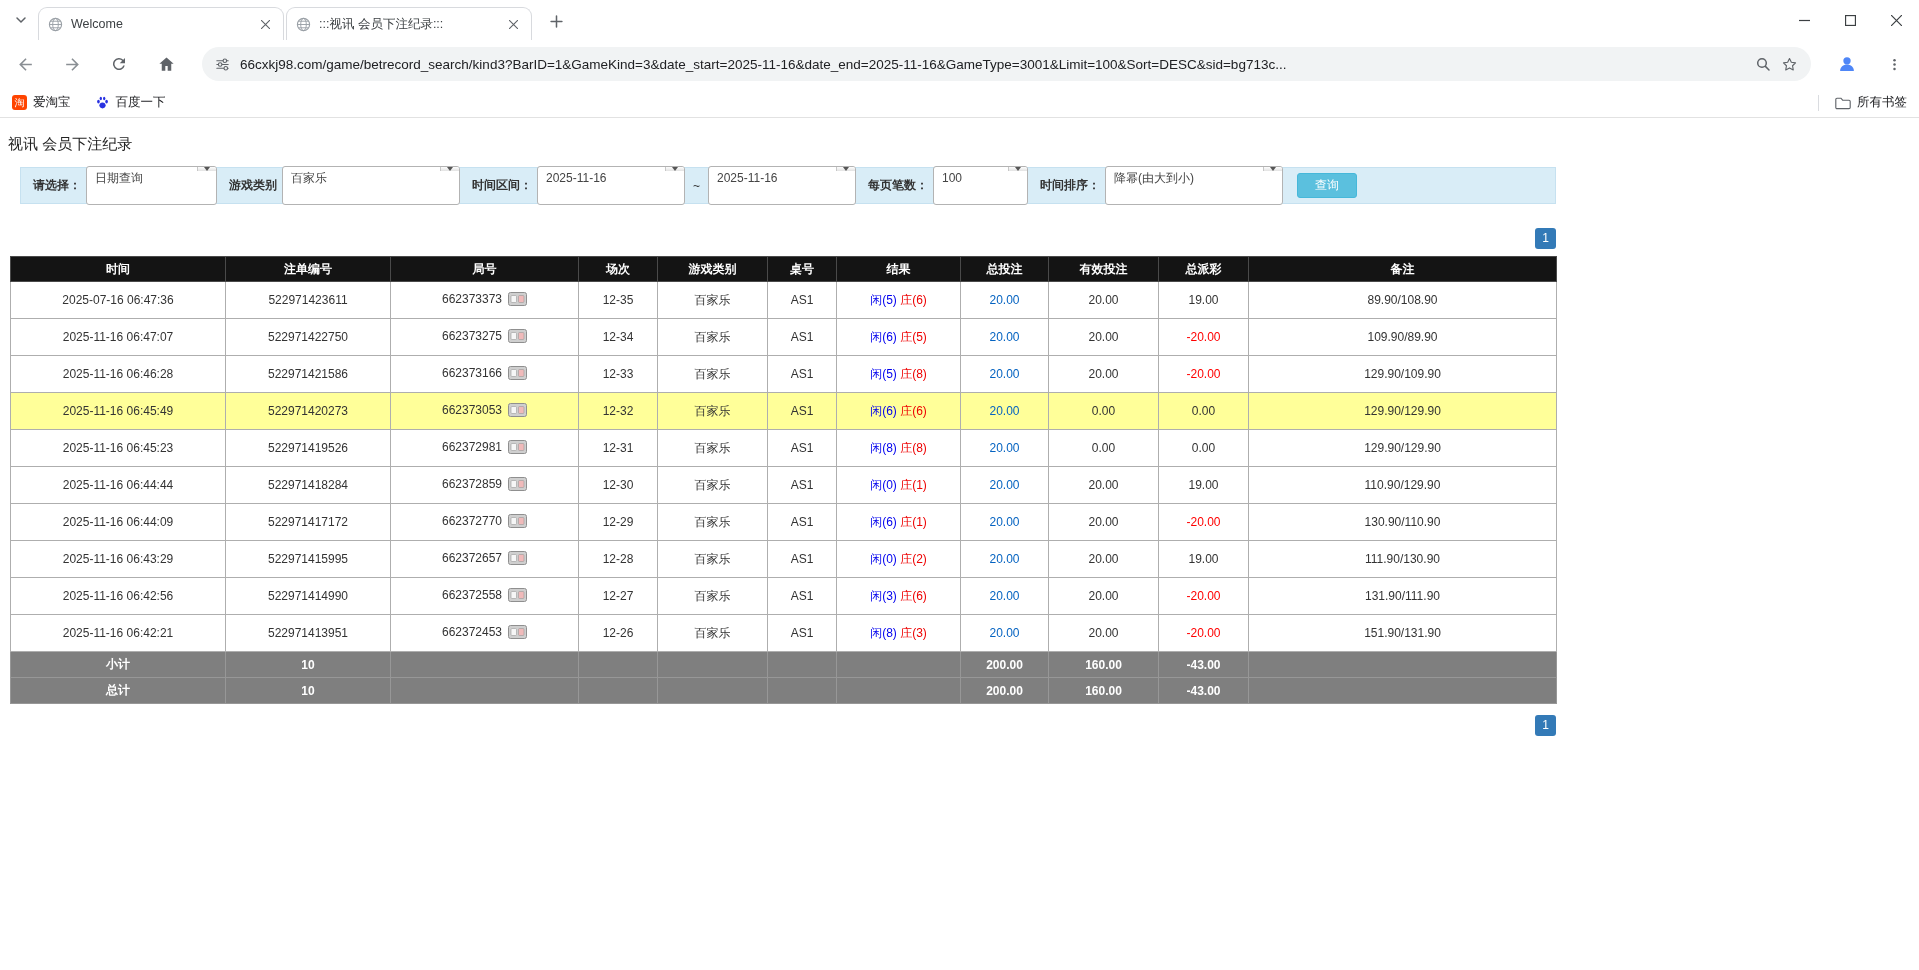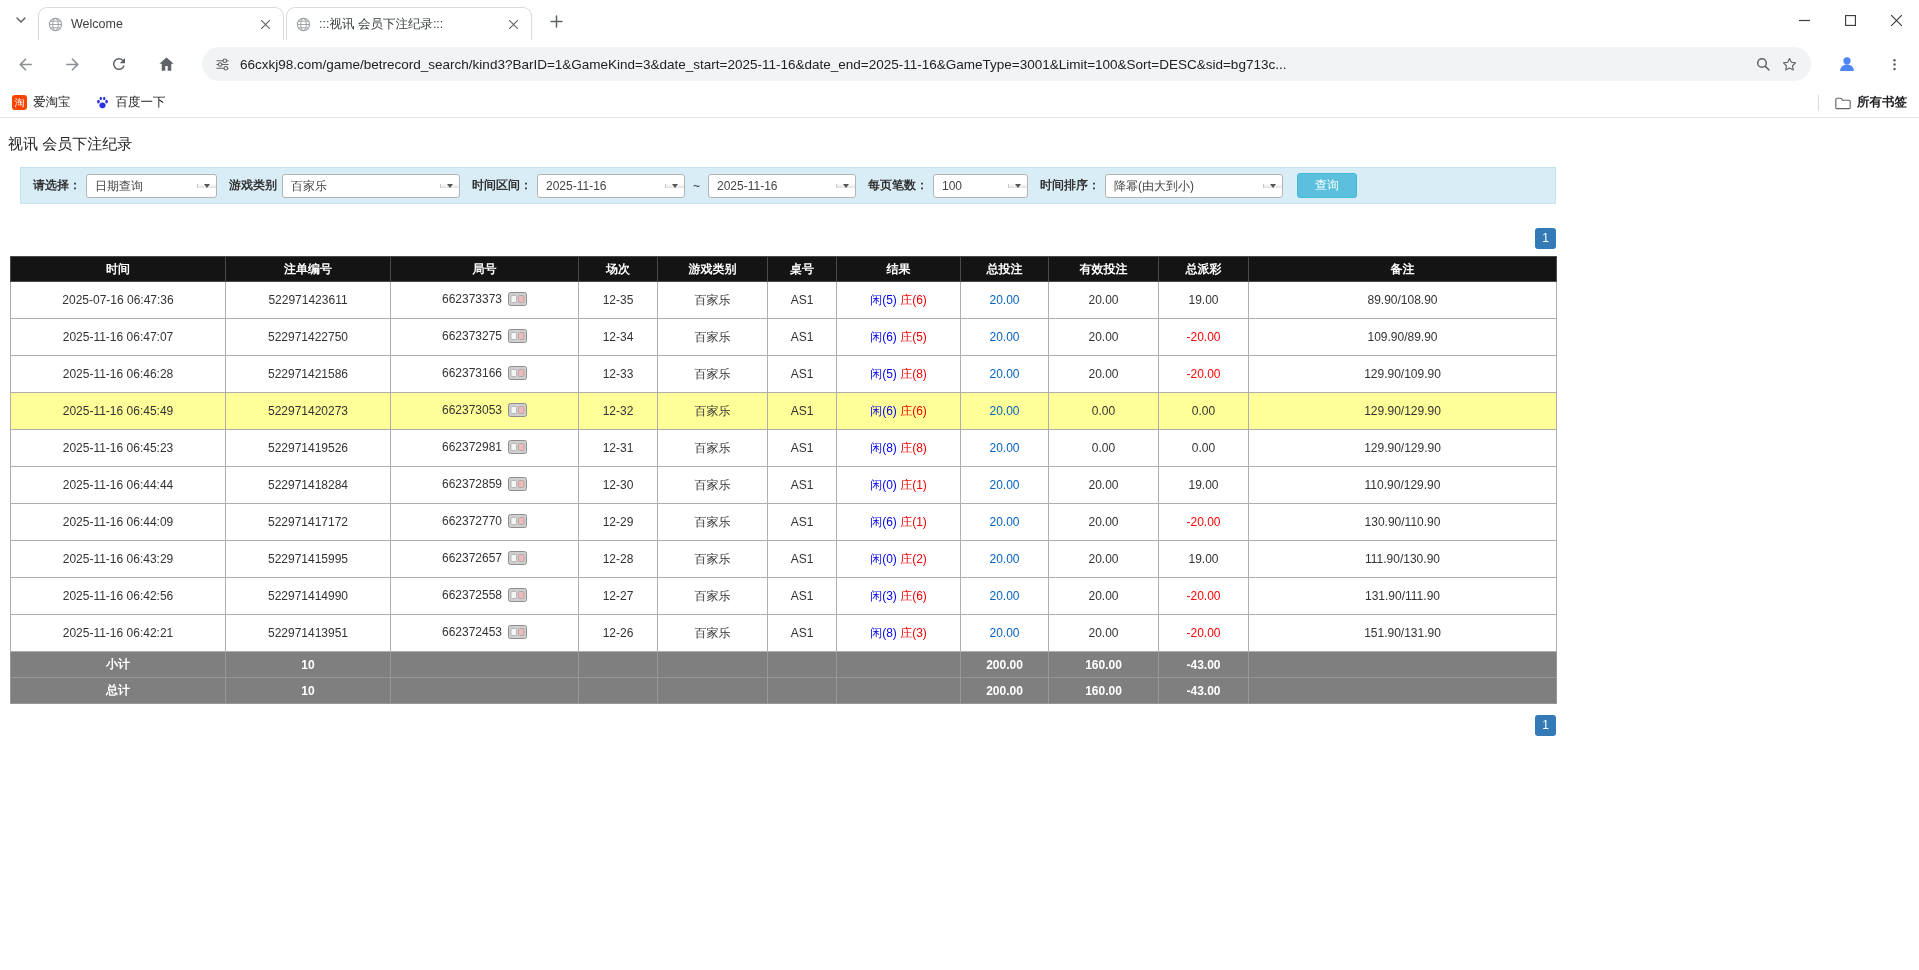--- a/index.html
+++ b/index.html
@@ -26,33 +26,33 @@
              padding:0 13px; gap:10px; min-width:0; }
   .omnibox .url { font-size:13.5px; color:#202124; white-space:nowrap; overflow:hidden; flex:1; }
   .obx-icon { flex:0 0 auto; display:flex; align-items:center; }
 
   
   .bookmarks { height:30px; display:flex; align-items:center; padding:0 12px; gap:24px; font-size:12.5px;
                color:#202124; background:#fff; border-bottom:1px solid #e2e2e2; }
   .bm { display:flex; align-items:center; gap:6px; }
   .tao-ico { width:15px; height:15px; background:#ff4400; color:#fff; border-radius:3px; font-size:10px;
              display:flex; align-items:center; justify-content:center; }
-  .bm-right { margin-left:auto; display:flex; align-items:center; gap:8px;font-weight:bold; }
+  .bm-right { margin-left:auto; display:flex; align-items:center; gap:8px; }
   .bm-divider { width:1px; height:16px; background:#dadce0; margin-right:8px; }
 
   
   .page { flex:1; background:#fff; overflow:hidden; }
   .page-title { font-size:15px; color:#222; margin:17px 0 13px 8px; font-weight:400; }
 
   .filterbar { width:1536px; margin-left:20px; background:#d9edf7; border:1px solid #c6e1f0; border-radius:0;
                height:37px; display:flex; align-items:center; padding:0 12px; font-size:12px; color:#333; gap:5px; }
   .filterbar .lbl { font-weight:bold; margin-left:7px; white-space:nowrap; }
   .filterbar .tilde { margin:0 3px; }
-  .combo { display:inline-flex; height:24px; border:1px solid #b3b3b3; border-radius:3px; background:#fff;
-           overflow:hidden; align-items:center; flex:0 0 auto;gap:12px; }
+  .combo { display:inline-flex; height:39px; border:1px solid #b3b3b3; border-radius:3px; background:#fff;
+           overflow:hidden; align-items:flex-start; flex:0 0 auto;gap:12px; }
   .combo .val { padding:0 8px; line-height:22px; color:#444; white-space:nowrap; overflow:hidden; flex:1; }
   .combo .btn { width:19px; border-left:1px solid #c7c7c7; background:linear-gradient(#fdfdfd,#e2e2e2);
                 display:flex; align-items:center; justify-content:center; }
   .combo .btn::after { content:""; border-left:3.5px solid transparent; border-right:3.5px solid transparent;
                        border-top:4.5px solid #555; }
   .search-btn { margin-left:9px; background:#5bc0de; border:1px solid #46b8da; color:#fff; font-size:12px;
                 height:25px; padding:0 17px; border-radius:3px; cursor:pointer; }
 
   .summarybar { width:1536px; margin:16px 0 0 20px; background:#dff0d8; border:1px solid #d0e6c4; height:28px;
                 display:flex; align-items:center; justify-content:space-between; padding:0 10px; font-size:12px; color:#333; }

